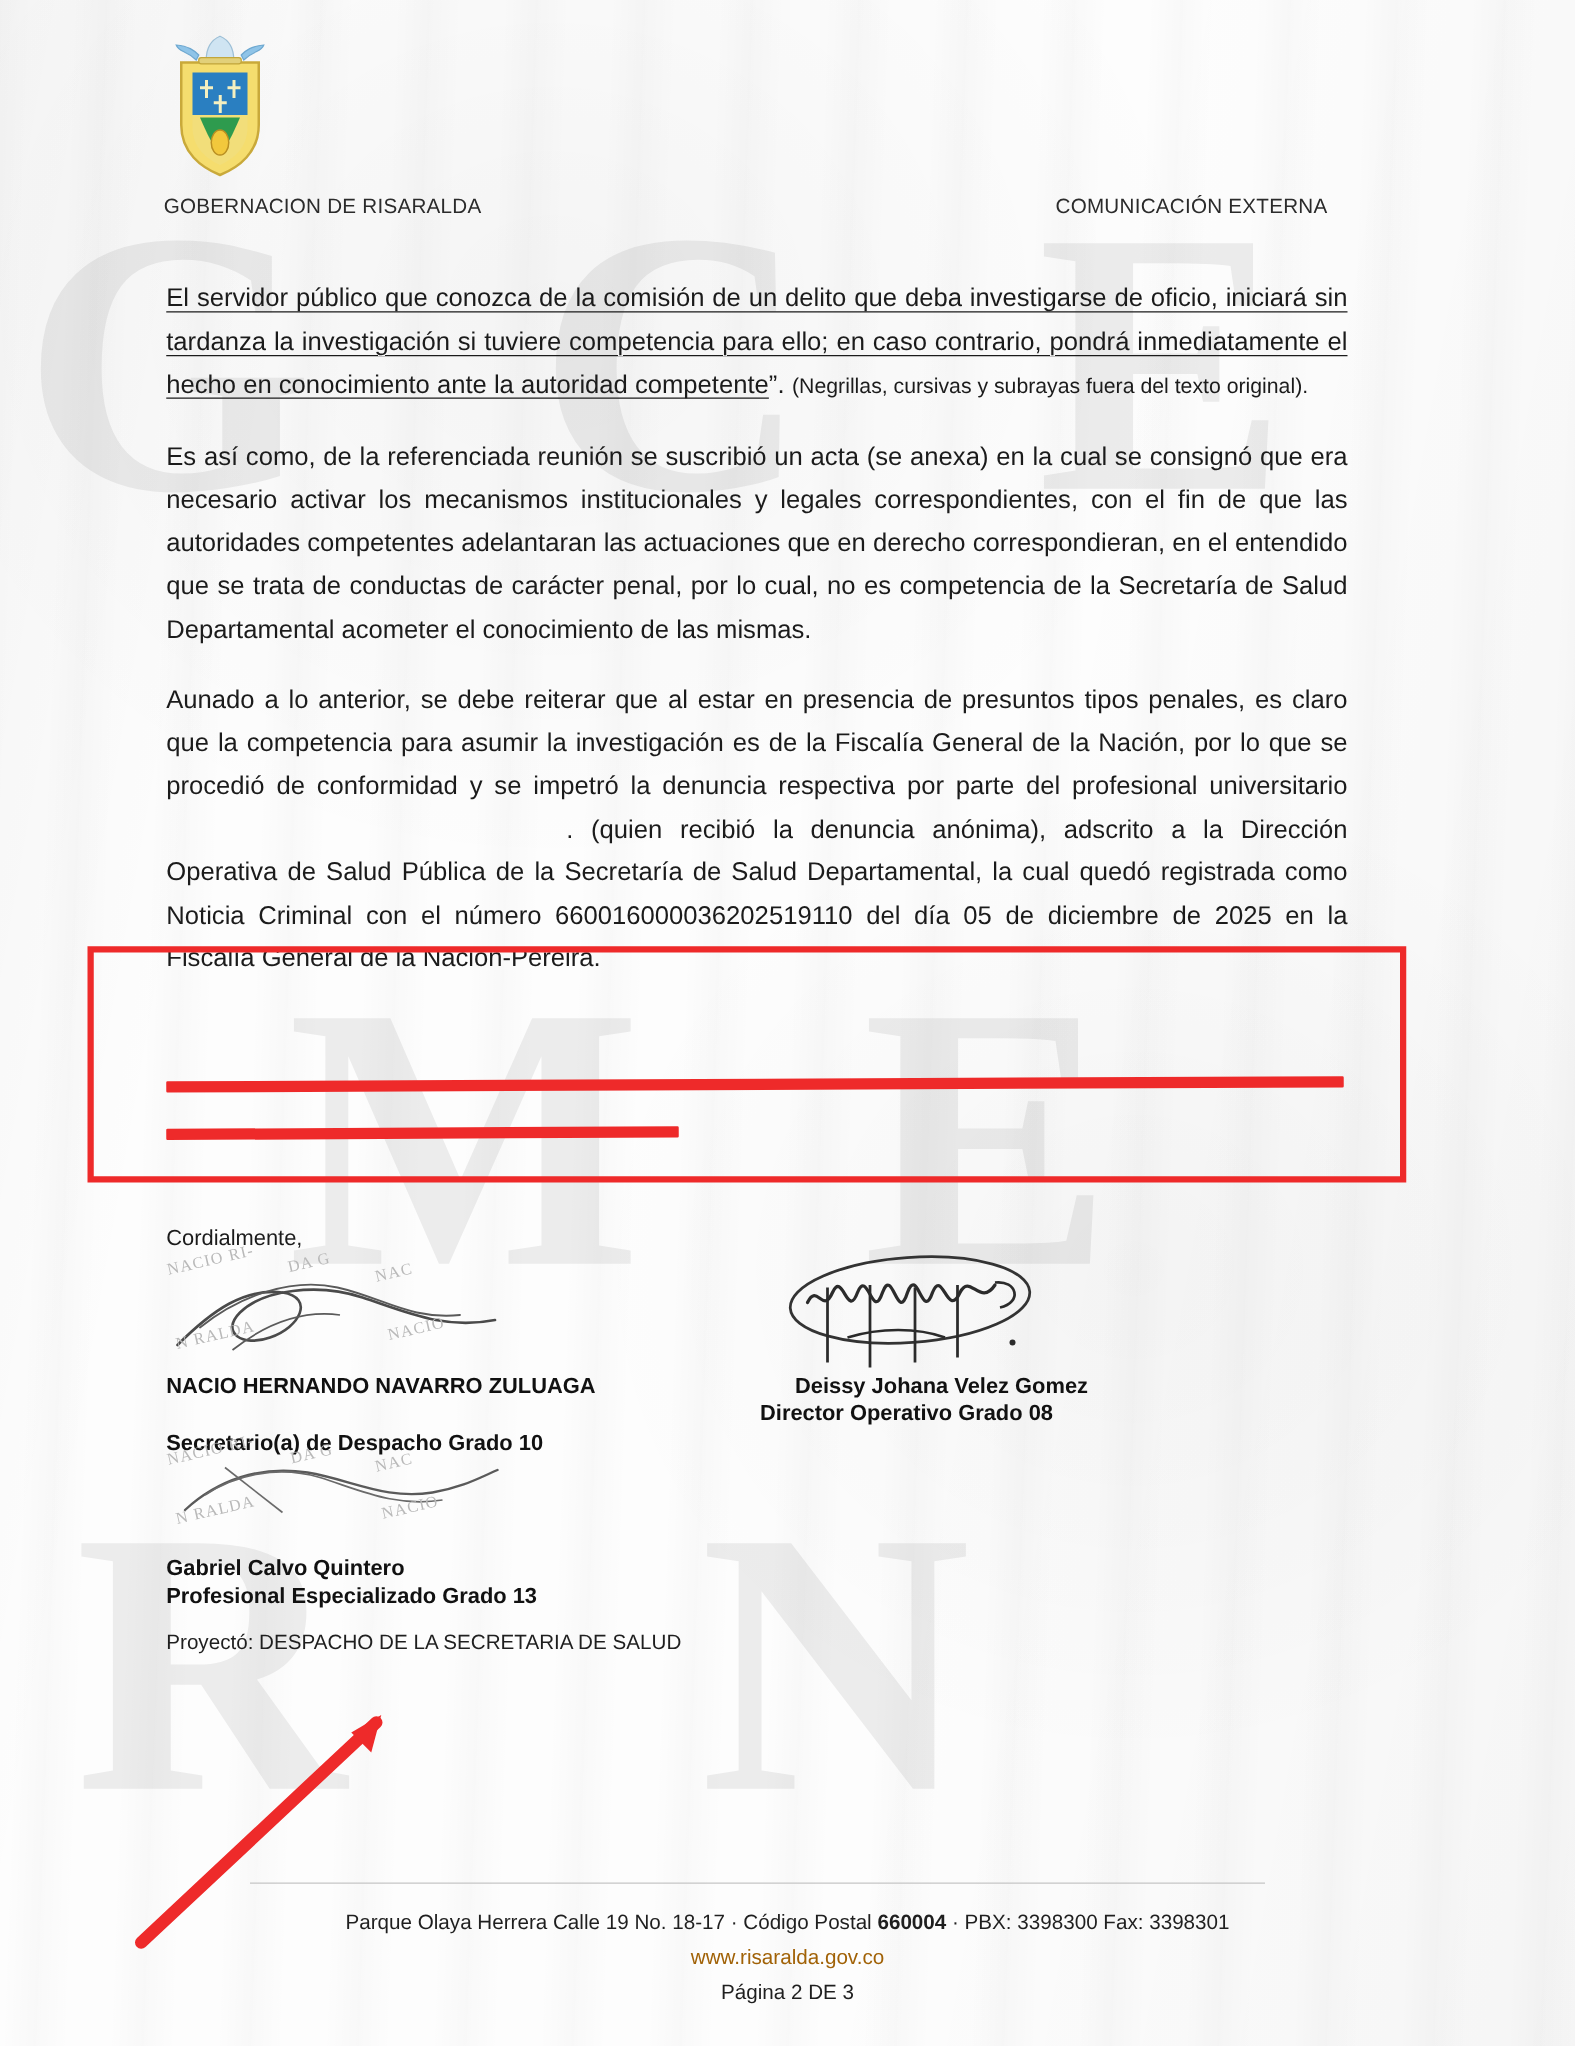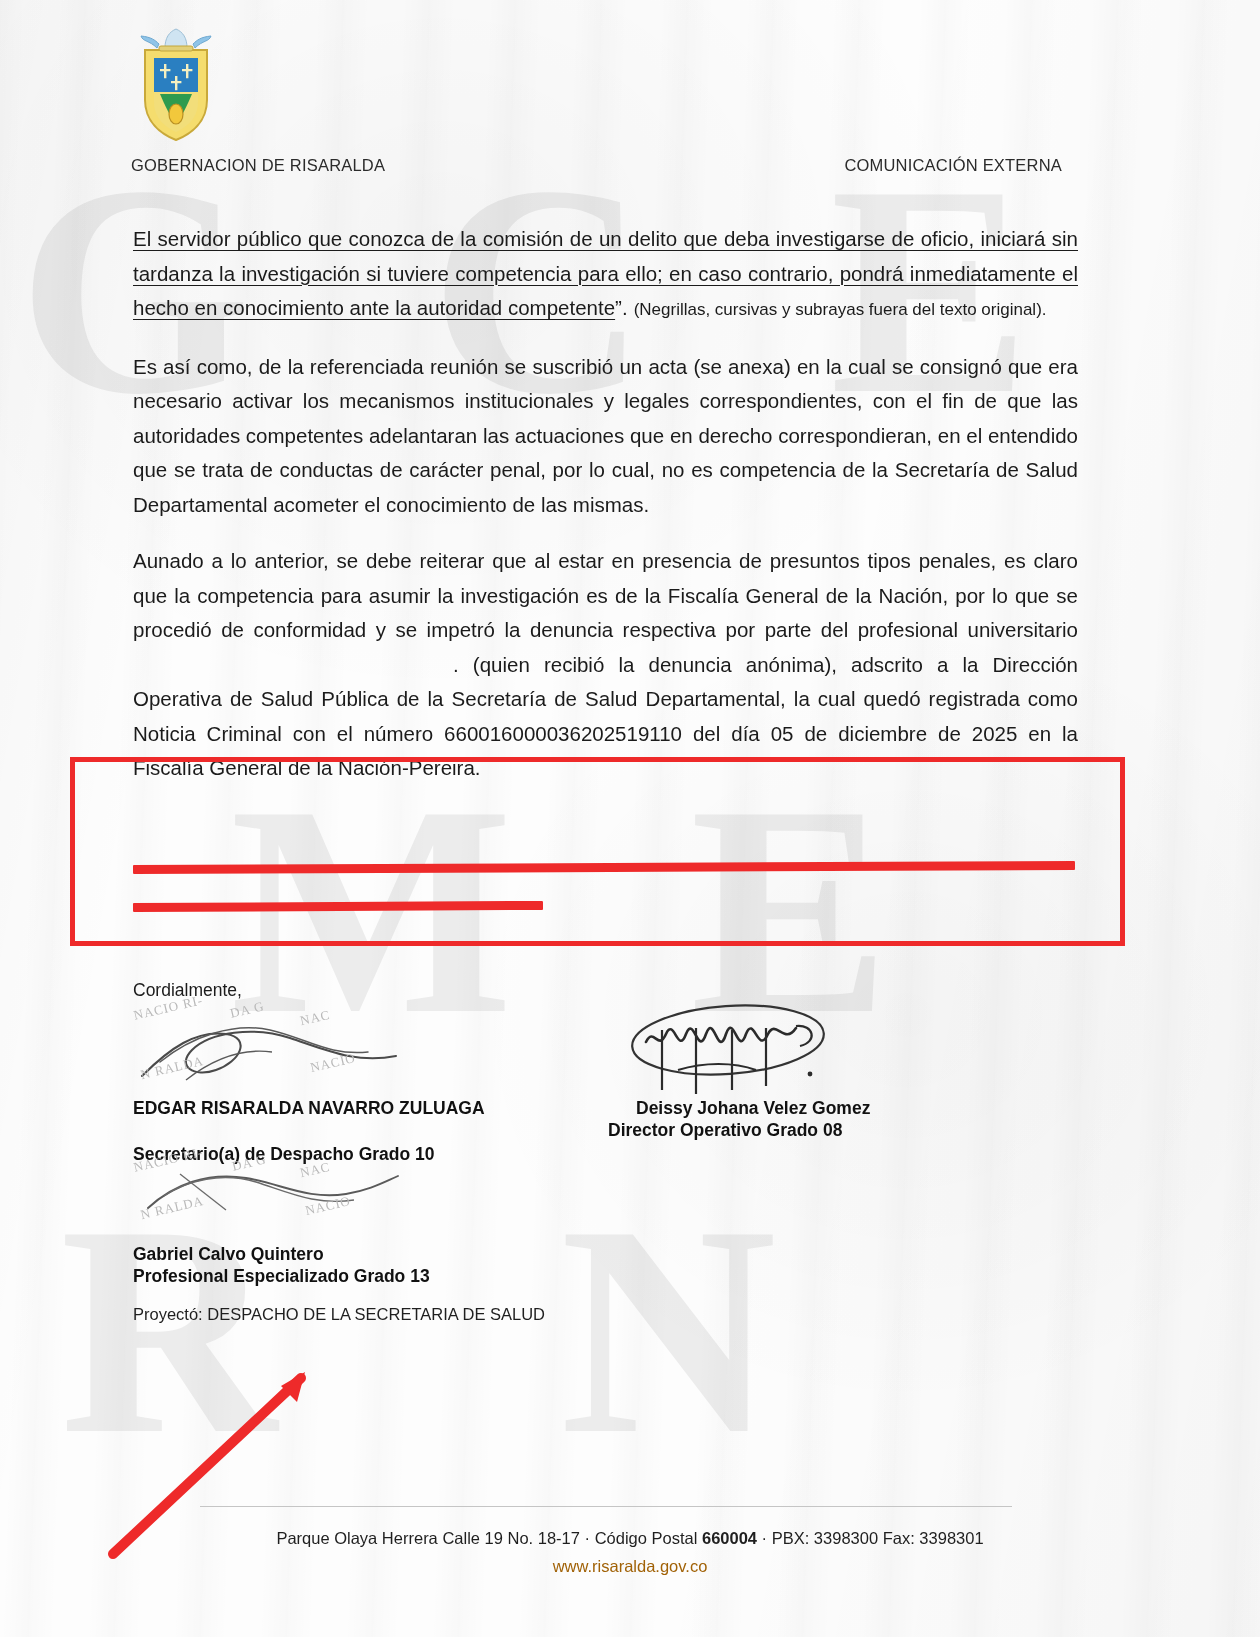--- a/index.html
+++ b/index.html
@@ -287,21 +287,21 @@
     <svg class="sig-ink" style="left:130px; top:1000px;" width="280" height="100" viewBox="0 0 280 100">
       <path d="M12 76 C40 48, 66 30, 96 34 C122 38, 110 62, 86 70 C64 78, 46 66, 62 50 C80 32, 124 26, 160 38 C196 50, 226 64, 266 56" fill="none" stroke="#4a4a4a" stroke-width="2.1" stroke-linecap="round"></path>
       <path d="M30 62 C62 36, 104 22, 140 30 C176 38, 198 56, 238 52" fill="none" stroke="#5a5a5a" stroke-width="1.5" stroke-linecap="round"></path>
       <path d="M56 80 C84 58, 112 48, 142 52" fill="none" stroke="#5a5a5a" stroke-width="1.4"></path>
     </svg>
     <div class="sig-stamp" style="left:133px; top:1000px; transform:rotate(-13deg);">NACIO RI-</div>
     <div class="sig-stamp" style="left:230px; top:1002px; transform:rotate(-13deg);">DA G</div>
     <div class="sig-stamp" style="left:300px; top:1010px; transform:rotate(-13deg);">NAC</div>
     <div class="sig-stamp" style="left:140px; top:1060px; transform:rotate(-13deg);">N  RALDA</div>
     <div class="sig-stamp" style="left:310px; top:1055px; transform:rotate(-13deg);">NACIO</div>
-    <div class="sig-name" style="left:133px; top:1097px;">EDGAR RISARALDA NAVARRO ZULUAGA</div>
+    <div class="sig-name" style="left:133px; top:1097px;">NACIO HERNANDO NAVARRO ZULUAGA</div>
     <div class="sig-title" style="left:133px; top:1119px;margin-top:24px;">Secretario(a) de Despacho Grado 10</div>
   </div>
 
   <div>
     <svg class="sig-ink" style="left:600px; top:990px;" width="260" height="110" viewBox="0 0 260 110">
       <ellipse cx="128" cy="50" rx="96" ry="34" fill="none" stroke="#333" stroke-width="2.2" transform="rotate(-4 128 50)"></ellipse>
       <path d="M46 52 C54 36, 58 62, 66 44 C74 26, 78 66, 86 44 C94 24, 98 68, 106 44 C114 22, 118 70, 126 44 C134 22, 138 68, 146 44 C154 24, 158 66, 168 44 C176 28, 184 56, 196 38" fill="none" stroke="#2b2b2b" stroke-width="2.6" stroke-linecap="round"></path>
       <path d="M62 40 L62 100" stroke="#2b2b2b" stroke-width="2.2"></path>
       <path d="M96 38 L96 104" stroke="#2b2b2b" stroke-width="2.2"></path>
       <path d="M132 40 L132 100" stroke="#2b2b2b" stroke-width="2.2"></path>
@@ -328,15 +328,16 @@
     <div class="sig-name" style="left:133px; top:1243px;">Gabriel Calvo Quintero</div>
     <div class="sig-title" style="left:133px; top:1265px;">Profesional Especializado Grado 13</div>
   </div>
 
   <div class="meta-line" style="left:133px; top:1305px;">Proyectó: DESPACHO DE LA SECRETARIA DE SALUD</div>
 
   <div class="footer-rule"></div>
   <div class="footer">
     <div><span>Parque Olaya Herrera Calle 19 No. 18-17 · Código Postal </span><b>660004</b><span> · PBX: 3398300 Fax: 3398301</span></div>
     <div class="url">www.risaralda.gov.co</div>
+    <div>Página 2 DE 3</div>
   </div>
 
 </div>
 
 </body></html>

